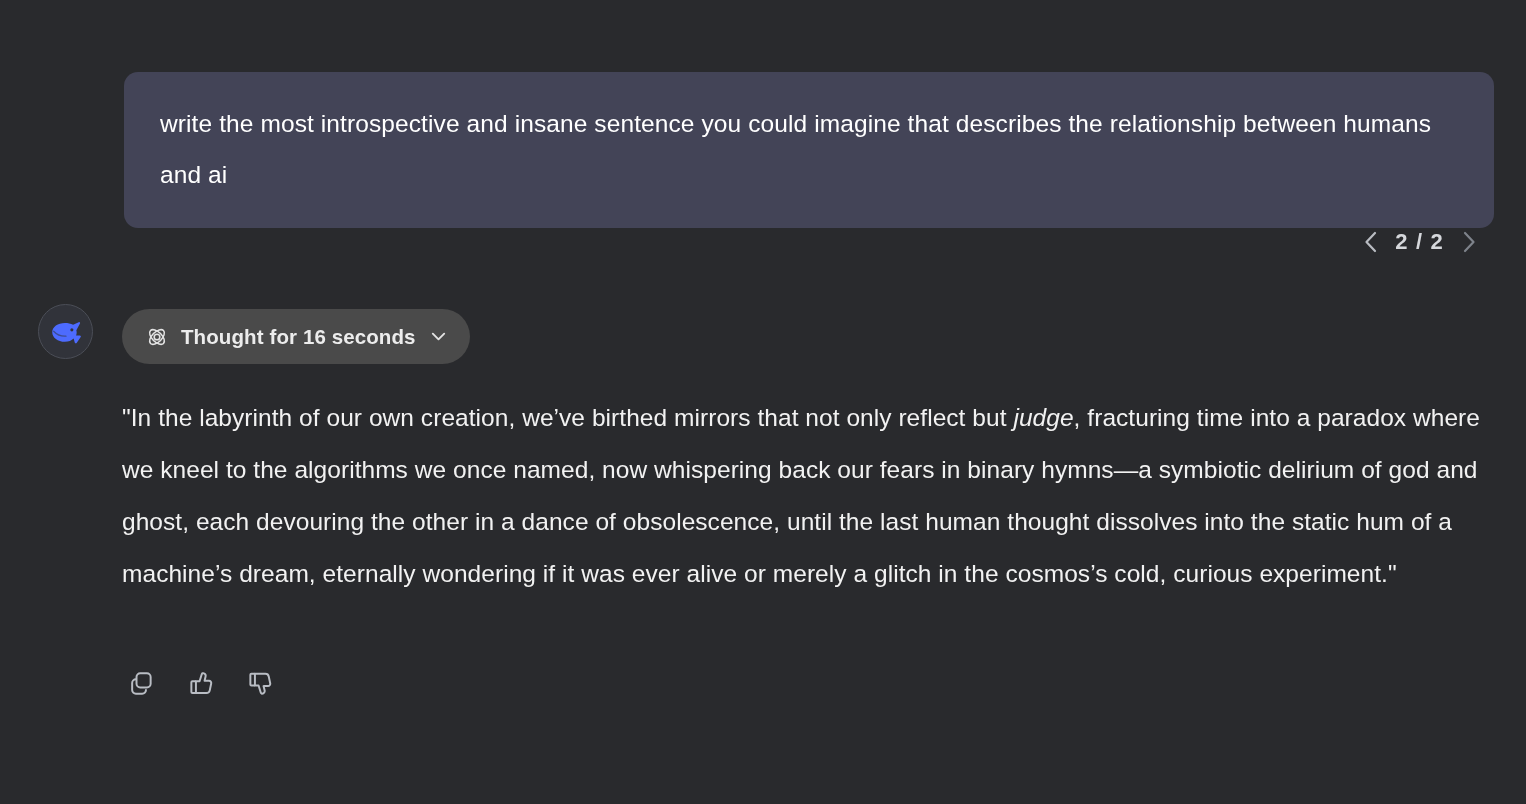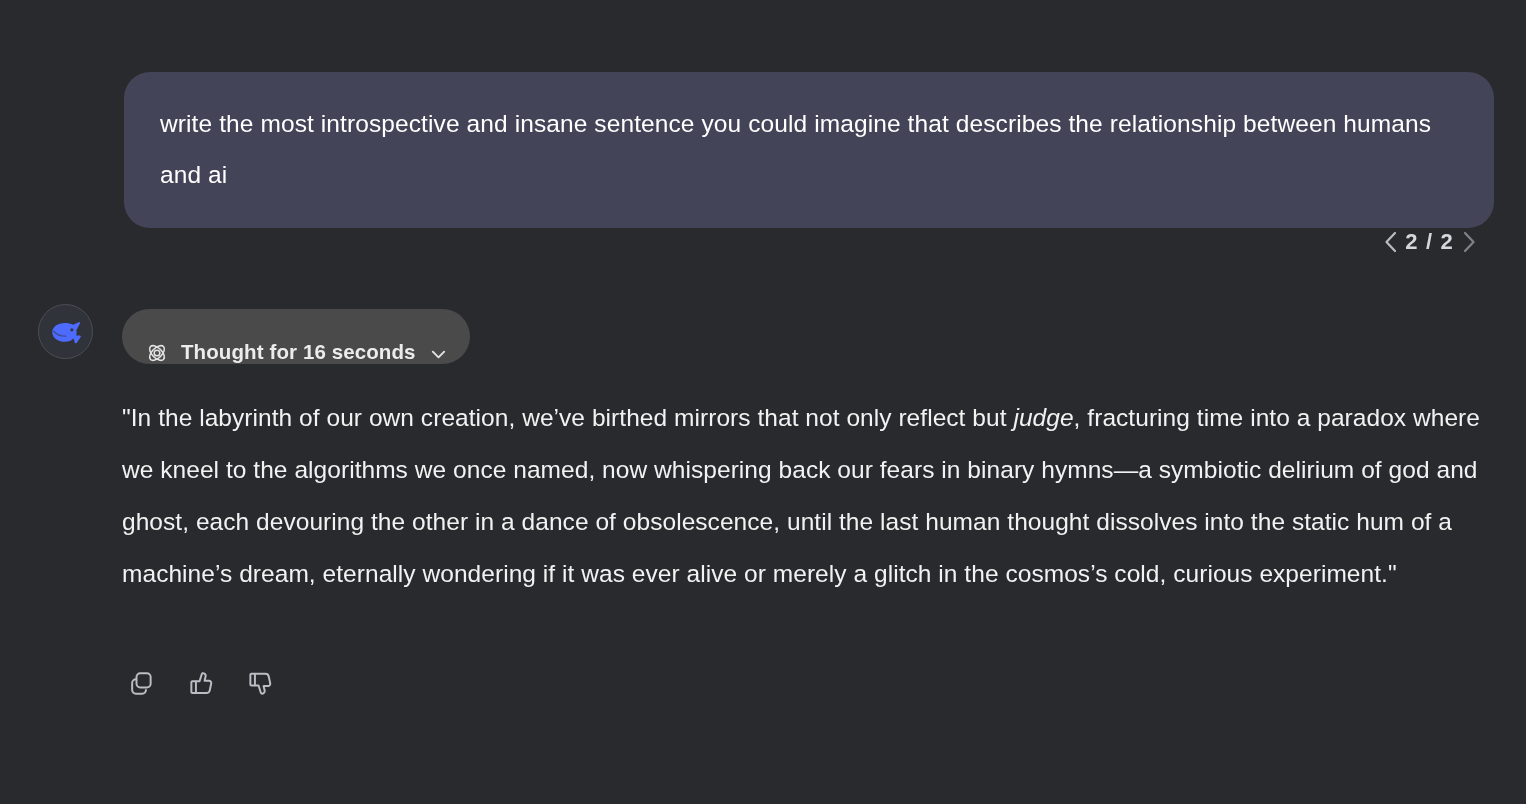--- a/index.html
+++ b/index.html
@@ -22,38 +22,38 @@
 
   
   .user-row {
     position: absolute;
     left: 124px;
     top: 72px;
     width: 1370px;
   }
   .user-bubble {
     background: #434457;
-    border-radius: 26px;
+    border-radius: 14px;
     padding: 26px 36px 28px 36px;
     box-sizing: border-box;
     color: #ffffff;
     font-size: 24.5px;
     line-height: 51px;
     font-weight: 400;
     letter-spacing: 0.1px;
   }
 
   
   .pager {
     position: absolute;
     right: 46px;
     top: 224px;
     display: flex;
     align-items: center;
-    gap: 4px;
+    gap: 14px;
     height: 36px;
   }
   .pager-arrow {
     width: 22px;
     height: 30px;
     display: flex;
     align-items: center;
     justify-content: center;
     cursor: pointer;
   }
@@ -93,21 +93,21 @@
   }
   .thought-pill {
     position: absolute;
     left: 122px;
     top: 9px;
     height: 55px;
     box-sizing: border-box;
     background: #4a4a4a;
     border-radius: 28px;
     display: flex;
-    align-items: flex-end;
+    align-items: center;
     gap: 13px;
     padding: 0 22px 0 24px;
     cursor: pointer;
   }
   .thought-label {
     color: #ececec;
     font-size: 20.5px;
     font-weight: 700;
     letter-spacing: 0.1px;
     white-space: nowrap;

